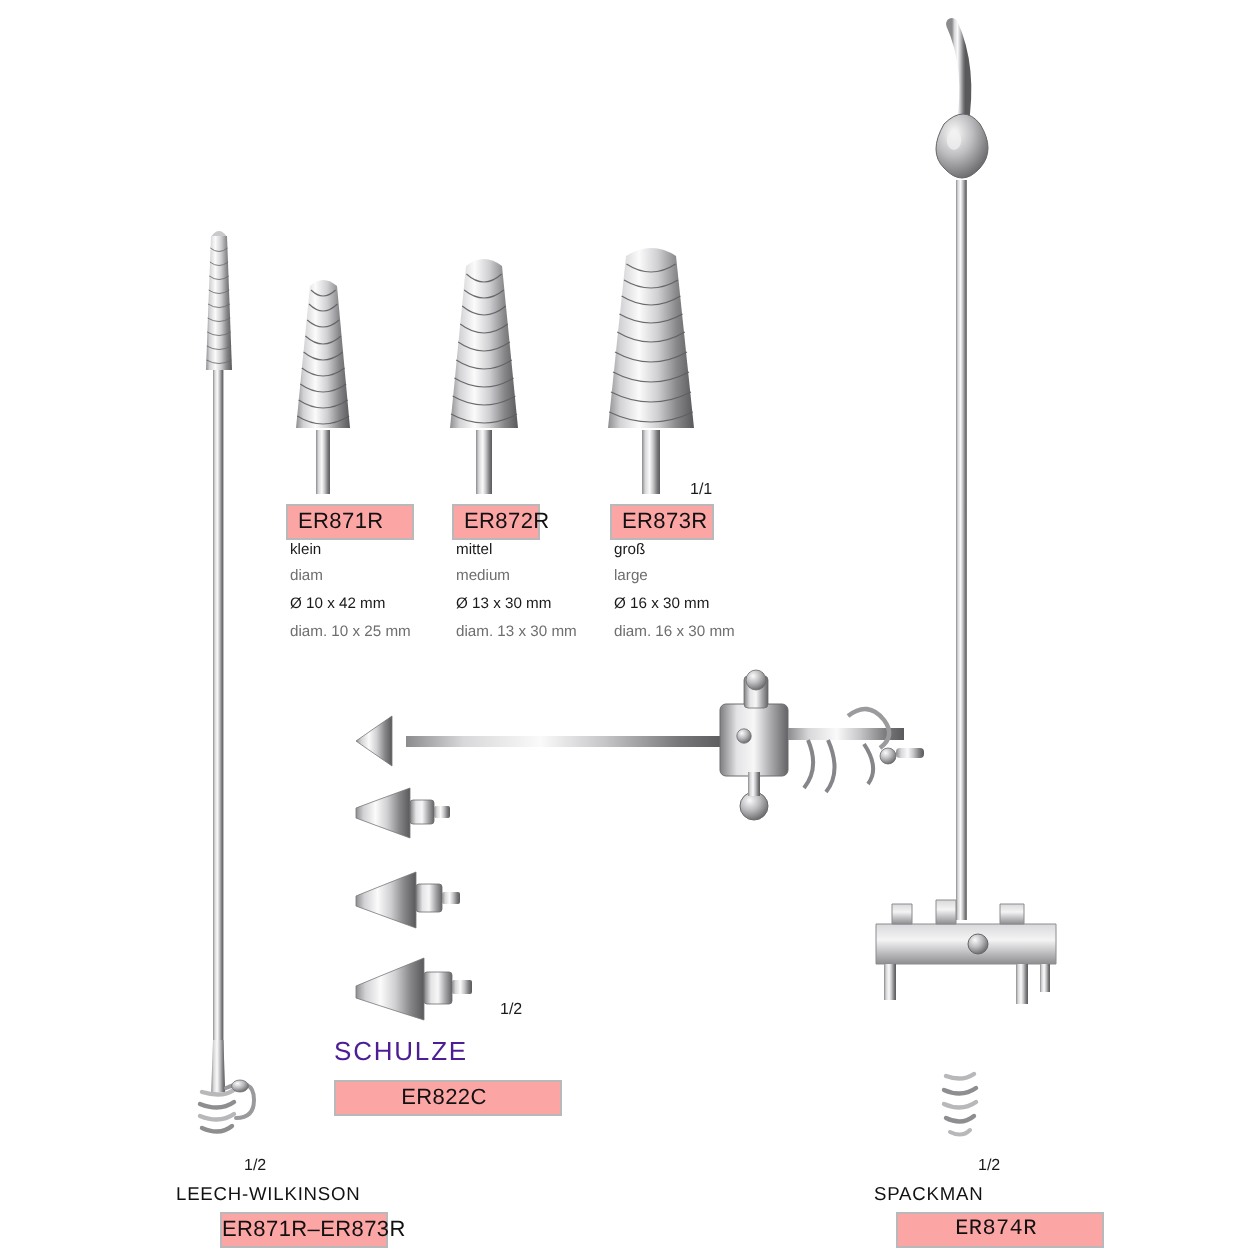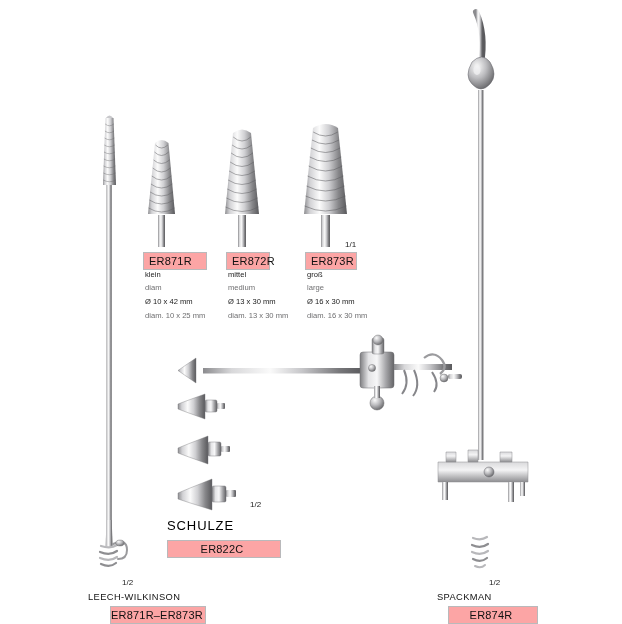--- a/index.html
+++ b/index.html
@@ -51,21 +51,21 @@
   .scale-label {
     position: absolute;
     font-size: 8px;
     color: #1a1a1a;
     white-space: nowrap;
   }
   .brand-title {
     position: absolute;
     font-size: 13px;
     letter-spacing: 0.9px;
-    color: #000000;
+    color: #4c1d95;
     white-space: nowrap;
   }
   svg { display: block; }
   .layer {
     position: absolute;
     left: 0; top: 0;
     width: 622px; height: 624px;
     pointer-events: none;
   }
 </style>
@@ -285,19 +285,19 @@
   <div class="spec-line alt" style="left:307px; top:283px;">large</div>
   <div class="spec-line" style="left:307px; top:297px;">Ø 16 x 30 mm</div>
   <div class="spec-line alt" style="left:307px; top:311px;">diam. 16 x 30 mm</div>
 
   <div class="scale-label" style="left:250px; top:500px;">1/2</div>
   <div class="brand-title" style="left:167px; top:518px;">SCHULZE</div>
   <div class="code-box" style="left:167px; top:540px; width:114px; text-align:center; padding-left:0;">ER822C</div>
 
   <div class="scale-label" style="left:122px; top:578px;">1/2</div>
   <div class="name-label" style="left:88px; top:592px;">LEECH-WILKINSON</div>
-  <div class="code-box" style="left:110px; top:606px; width:96px; text-align:center; padding-left:0;">ER871R–ER873R</div>
+  <div class="code-box" style="left:110px; top:606px; width:84px; text-align:center; padding-left:0;">ER871R–ER873R</div>
 
   <div class="scale-label" style="left:489px; top:578px;">1/2</div>
   <div class="name-label" style="left:437px; top:592px;">SPACKMAN</div>
-  <div class="code-box" style="left:448px; top:606px; width:90px; text-align:center; padding-left:0;">ER874R</div>
+  <div class="code-box" style="left:448px; top:606px; width:104px; text-align:center; padding-left:0;font-family:Liberation Mono, monospace;">ER874R</div>
 
 </div>
 
 </body></html>

